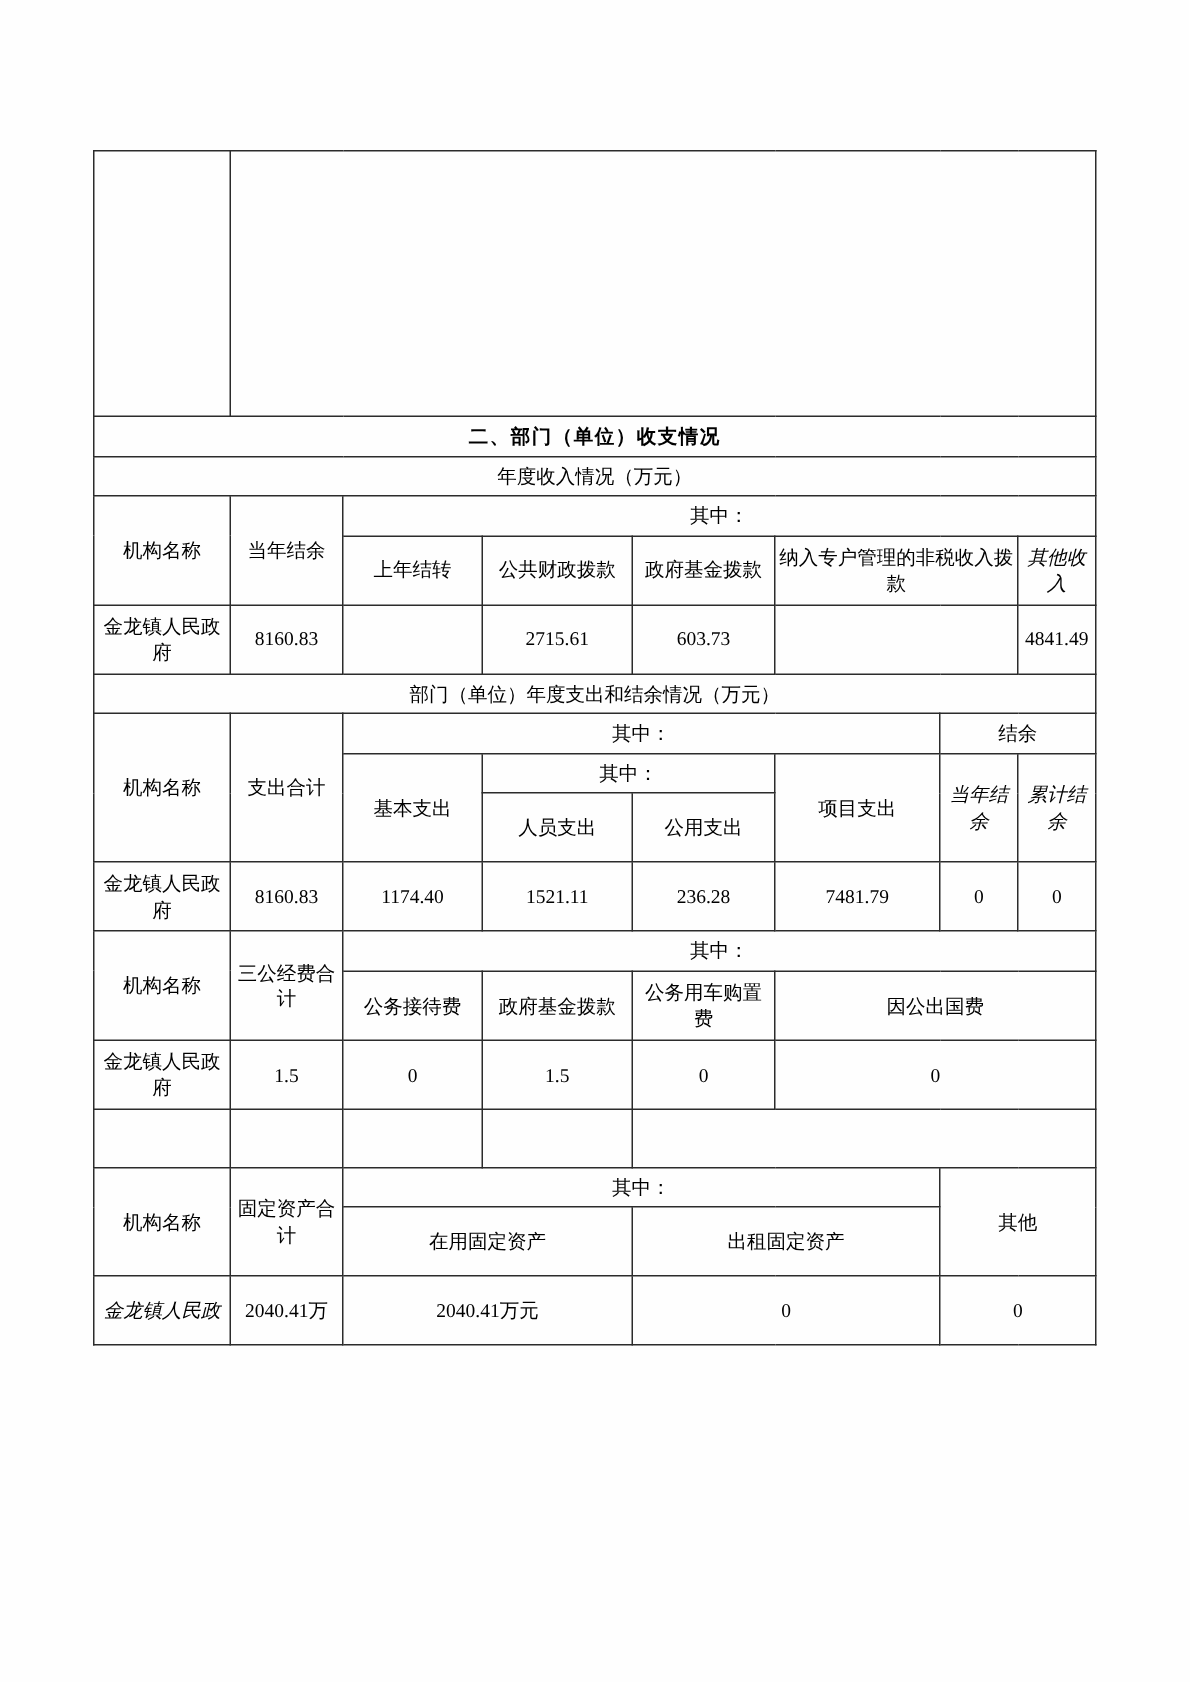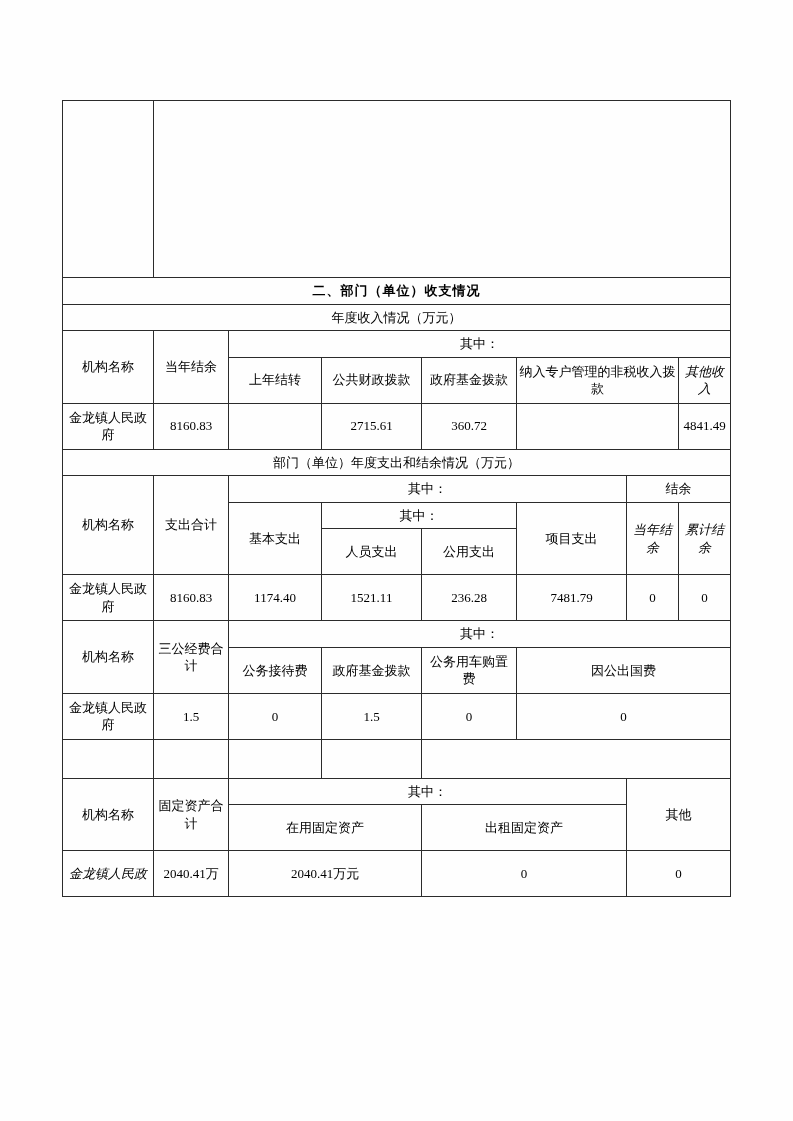--- a/index.html
+++ b/index.html
@@ -122,21 +122,21 @@
         <td class="hdr">政府基金拨款</td>
         <td colspan="2" class="hdr">纳入专户管理的非税收入拨款</td>
         <td class="hdr nowrap-small">其他收入</td>
       </tr>
 
       <tr class="tall">
         <td>金龙镇人民政府</td>
         <td class="num">8160.83</td>
         <td class="num"></td>
         <td class="num">2715.61</td>
-        <td class="num">360.72</td>
+        <td class="num">603.73</td>
         <td colspan="2" class="num"></td>
         <td class="num">4841.49</td>
       </tr>
 
       <tr class="subtitle-row">
         <td colspan="8">部门（单位）年度支出和结余情况（万元）</td>
       </tr>
 
       <tr>
         <td rowspan="3" class="hdr">机构名称</td>

